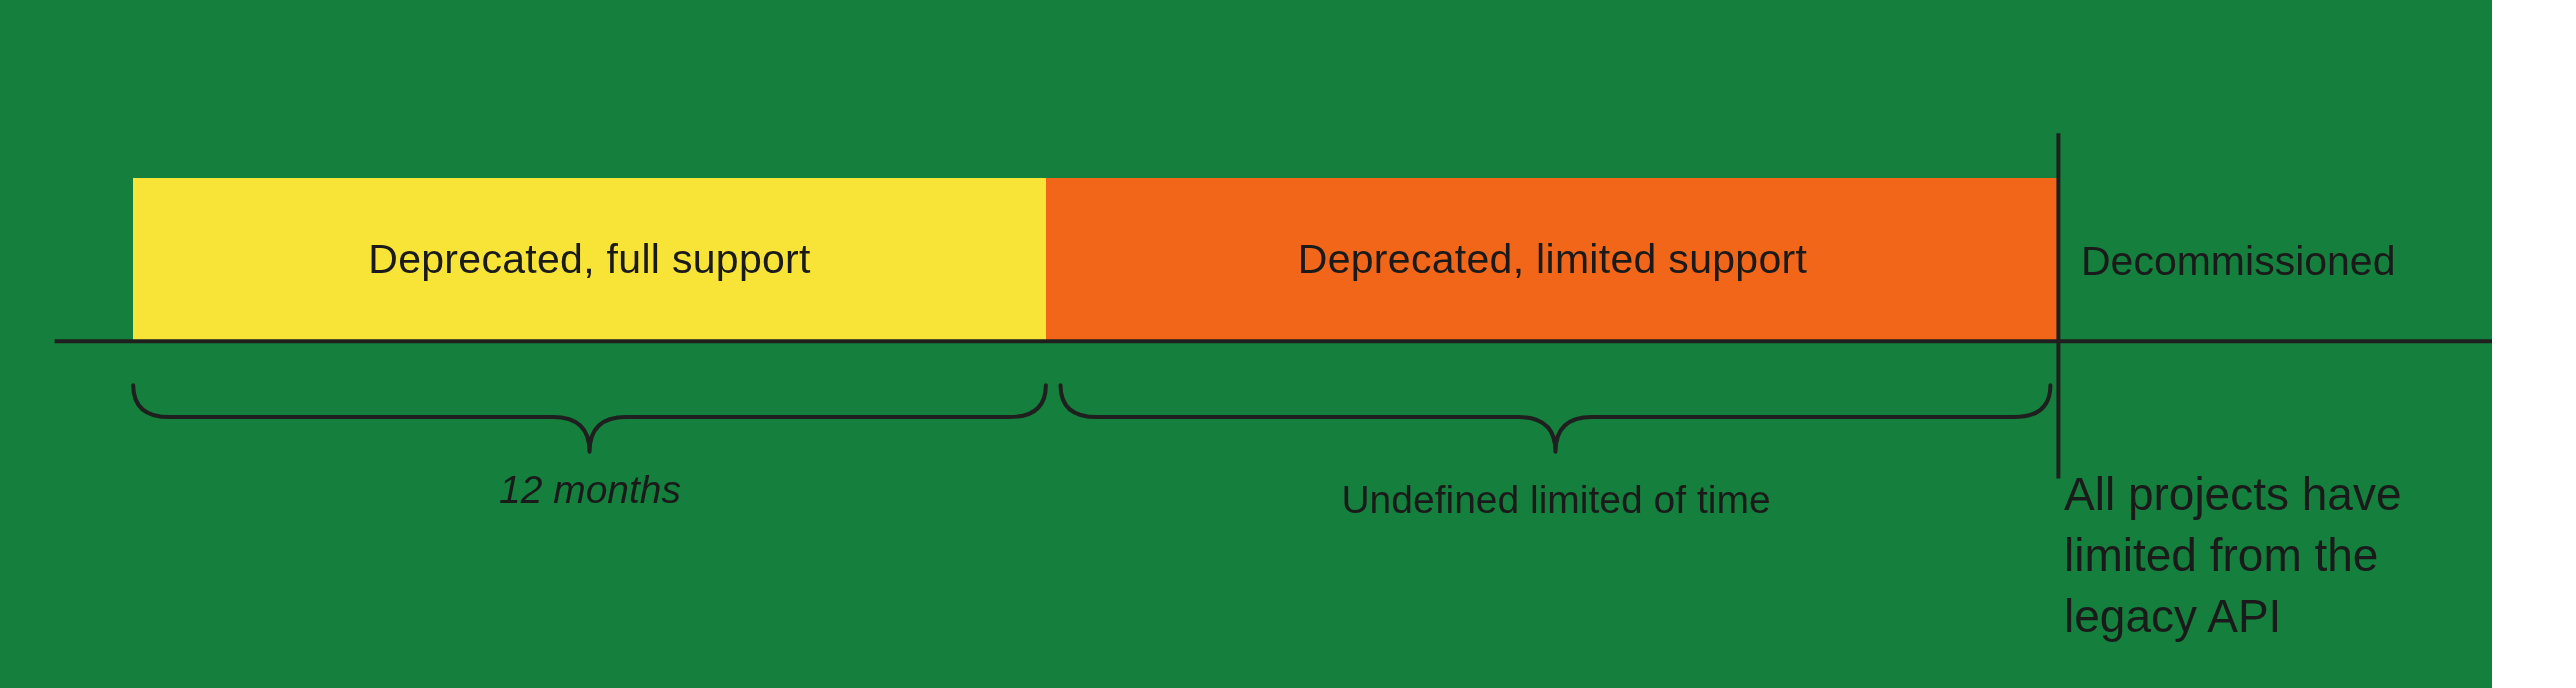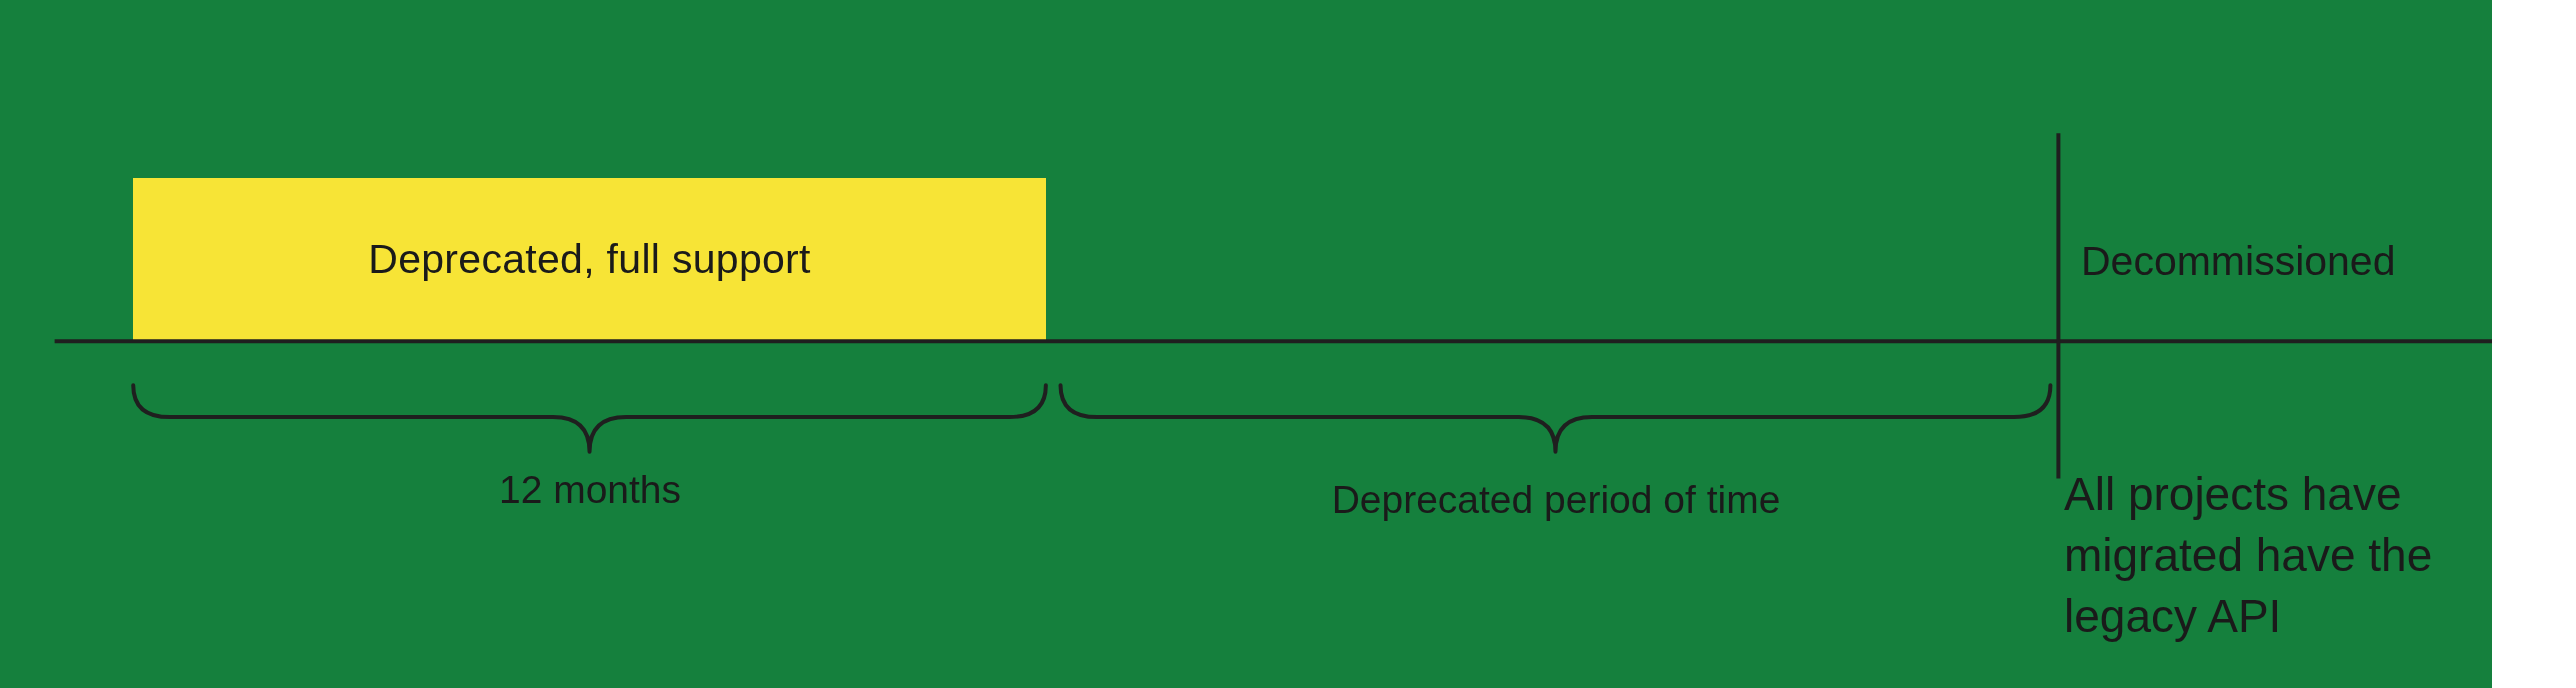--- a/index.html
+++ b/index.html
@@ -53,21 +53,21 @@
     top: 363px;
     font-size: 40px;
   }
   .duration-label {
     position: absolute;
     width: 600px;
     text-align: center;
     font-size: 39px;
     white-space: nowrap;
   }
-  .duration-label.full { left: 290px; top: 468px; }
+  .duration-label.full { left: 290px; top: 468px; font-style: italic; }
   .duration-label.limited { left: 1256px; top: 478px; }
   .note {
     position: absolute;
     left: 2064px;
     top: 464px;
     font-size: 46px;
   }
   .note-line {
     display: block;
     line-height: 61px;
@@ -76,42 +76,45 @@
 </style>
 </head>
 <body>
 
 <div class="canvas">
 
   <div class="phase-box full" style="background: rgb(247, 228, 54);">
     <span class="phase-label">Deprecated, full support</span>
   </div>
 
+  <div class="phase-box limited" style="background: rgb(242, 102, 25);">
+    <span class="phase-label">Deprecated, limited support</span>
+  </div>
 
   <svg class="strokes" viewBox="0 0 3867 1034">
 
     <line x1="82" y1="512" x2="3752" y2="512" stroke-width="6" stroke="#1F1F1F"></line>
 
     <polygon points="3742,480 3818,512 3742,544" stroke="none" fill="#1F1F1F"></polygon>
 
     <line x1="3090" y1="200" x2="3090" y2="718" stroke-width="6" stroke="#1F1F1F"></line>
 
     <path d="M 200,578 Q 200,626 255,626 L 830,626 Q 885,626 885,678 Q 885,626 940,626 L 1515,626 Q 1570,626 1570,578" fill="none" stroke-width="6" stroke-linecap="round" stroke-linejoin="round" stroke="#1F1F1F"></path>
 
     <path d="M 1592,578 Q 1592,626 1647,626 L 2280,626 Q 2335,626 2335,678 Q 2335,626 2390,626 L 3023,626 Q 3078,626 3078,578" fill="none" stroke-width="6" stroke-linecap="round" stroke-linejoin="round" stroke="#1F1F1F"></path>
   </svg>
 
   <div class="decommissioned-label">Decommissioned</div>
 
   <div class="t-label">t</div>
 
   <div class="duration-label full">12 months</div>
 
-  <div class="duration-label limited">Deprecated period of time</div>
+  <div class="duration-label limited">Undefined limited of time</div>
 
   <div class="note">
     <span class="note-line">All projects have</span>
-    <span class="note-line">migrated have the</span>
+    <span class="note-line">limited from the</span>
     <span class="note-line">legacy API</span>
   </div>
 
 </div>
 
 
 </body></html>

